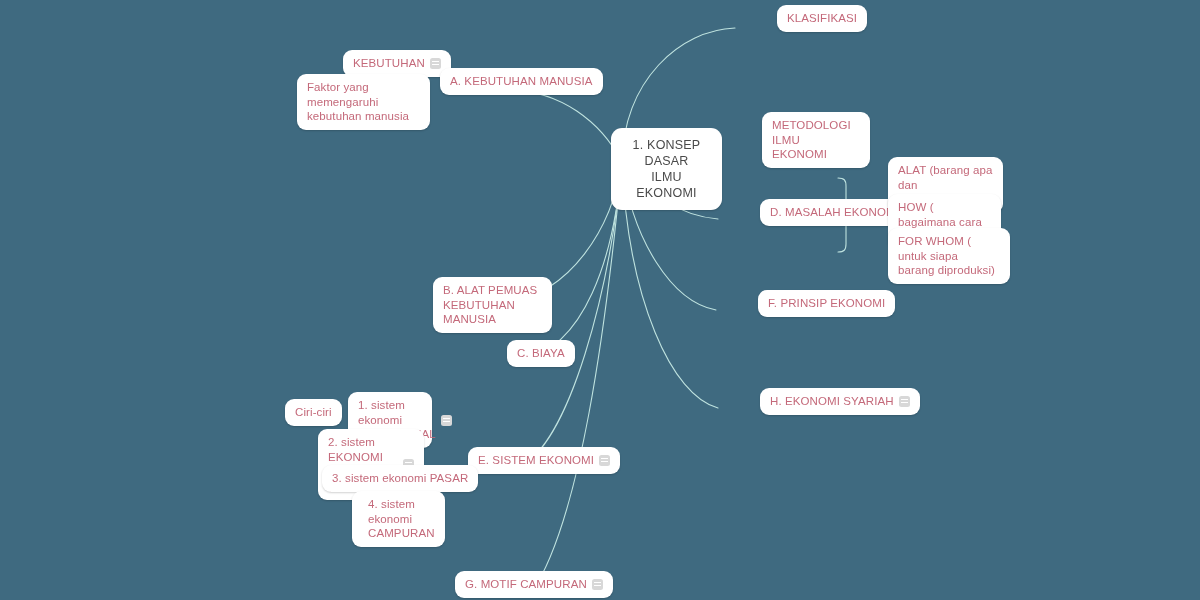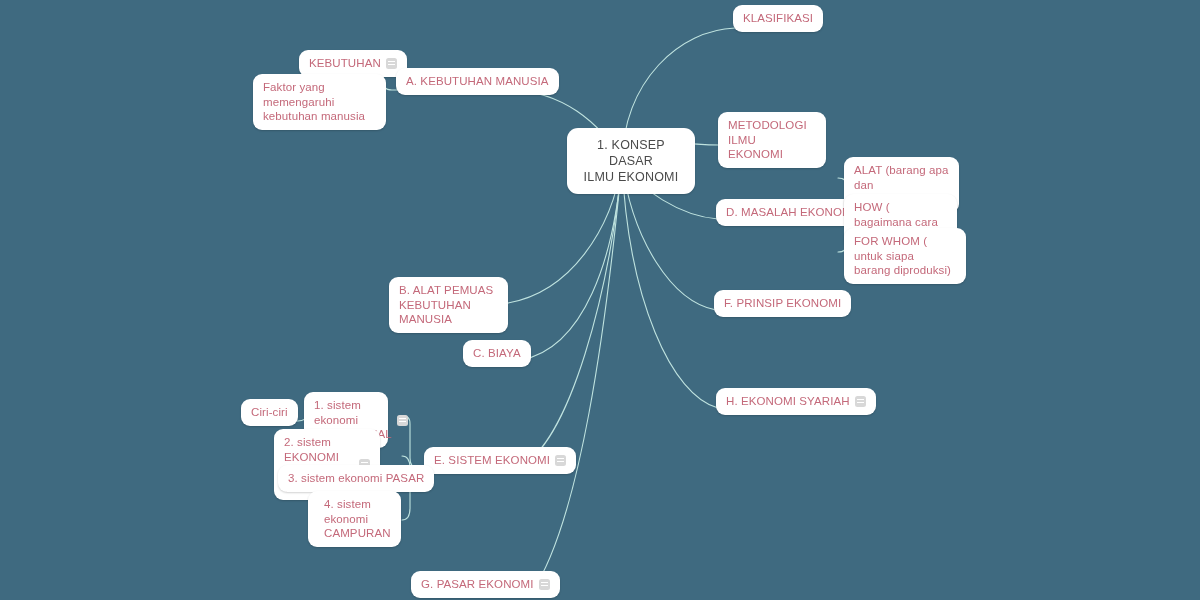--- a/index.html
+++ b/index.html
@@ -29,20 +29,21 @@
     background: #ffffff;
     border-radius: 9px;
     display: flex;
     align-items: center;
     gap: 5px;
     padding: 6px 10px;
     box-shadow: 0 1px 2px rgba(0,0,0,0.18);
     white-space: pre-line;
     line-height: 1.28;
     z-index: 3;
+    margin-left: 44px;
   }
   .node .label {
     color: #c4697a;
     font-size: 11.5px;
     letter-spacing: 0.1px;
   }
   .node.central {
     background: #ffffff;
     border-radius: 11px;
     padding: 9px 14px;
@@ -115,21 +116,21 @@
 
       <path d="M 426,468 L 418,468 C 412,468 410,464 410,458 L 410,424 C 410,418 408,416 402,416"></path>
       <path d="M 410,468 C 410,462 408,456 402,456"></path>
       <path d="M 410,468 C 410,472 408,486 402,486"></path>
       <path d="M 410,468 L 410,508 C 410,516 408,520 402,520"></path>
 
       <path d="M 292,421 L 298,421 C 304,421 306,419 306,414"></path>
     </g>
   </svg>
 
-  <div class="node central" style="left:567px; top:128px; width:128px;">
+  <div class="node central" style="left:567px; top:128px; width:111px;">
     <span class="label">1. KONSEP DASAR
 ILMU EKONOMI</span>
   </div>
 
   <div class="node" style="left:733px; top:5px;">
     <span class="label">KLASIFIKASI</span>
   </div>
 
   <div class="node wrap" style="left:718px; top:112px; width:108px;">
     <span class="label">METODOLOGI ILMU
@@ -211,17 +212,17 @@
   <div class="node" style="left:278px; top:465px;">
     <span class="label">3. sistem ekonomi PASAR</span>
   </div>
 
   <div class="node wrap" style="left:308px; top:491px; width:93px;padding-left:16px;">
     <span class="label">4. sistem ekonomi
 CAMPURAN</span>
   </div>
 
   <div class="node" style="left:411px; top:571px;">
-    <span class="label">G. PASAR EKONOMI</span>
+    <span class="label">G. MOTIF CAMPURAN</span>
     <span class="note-icon"></span>
   </div>
 
 </div>
 
 </body></html>

